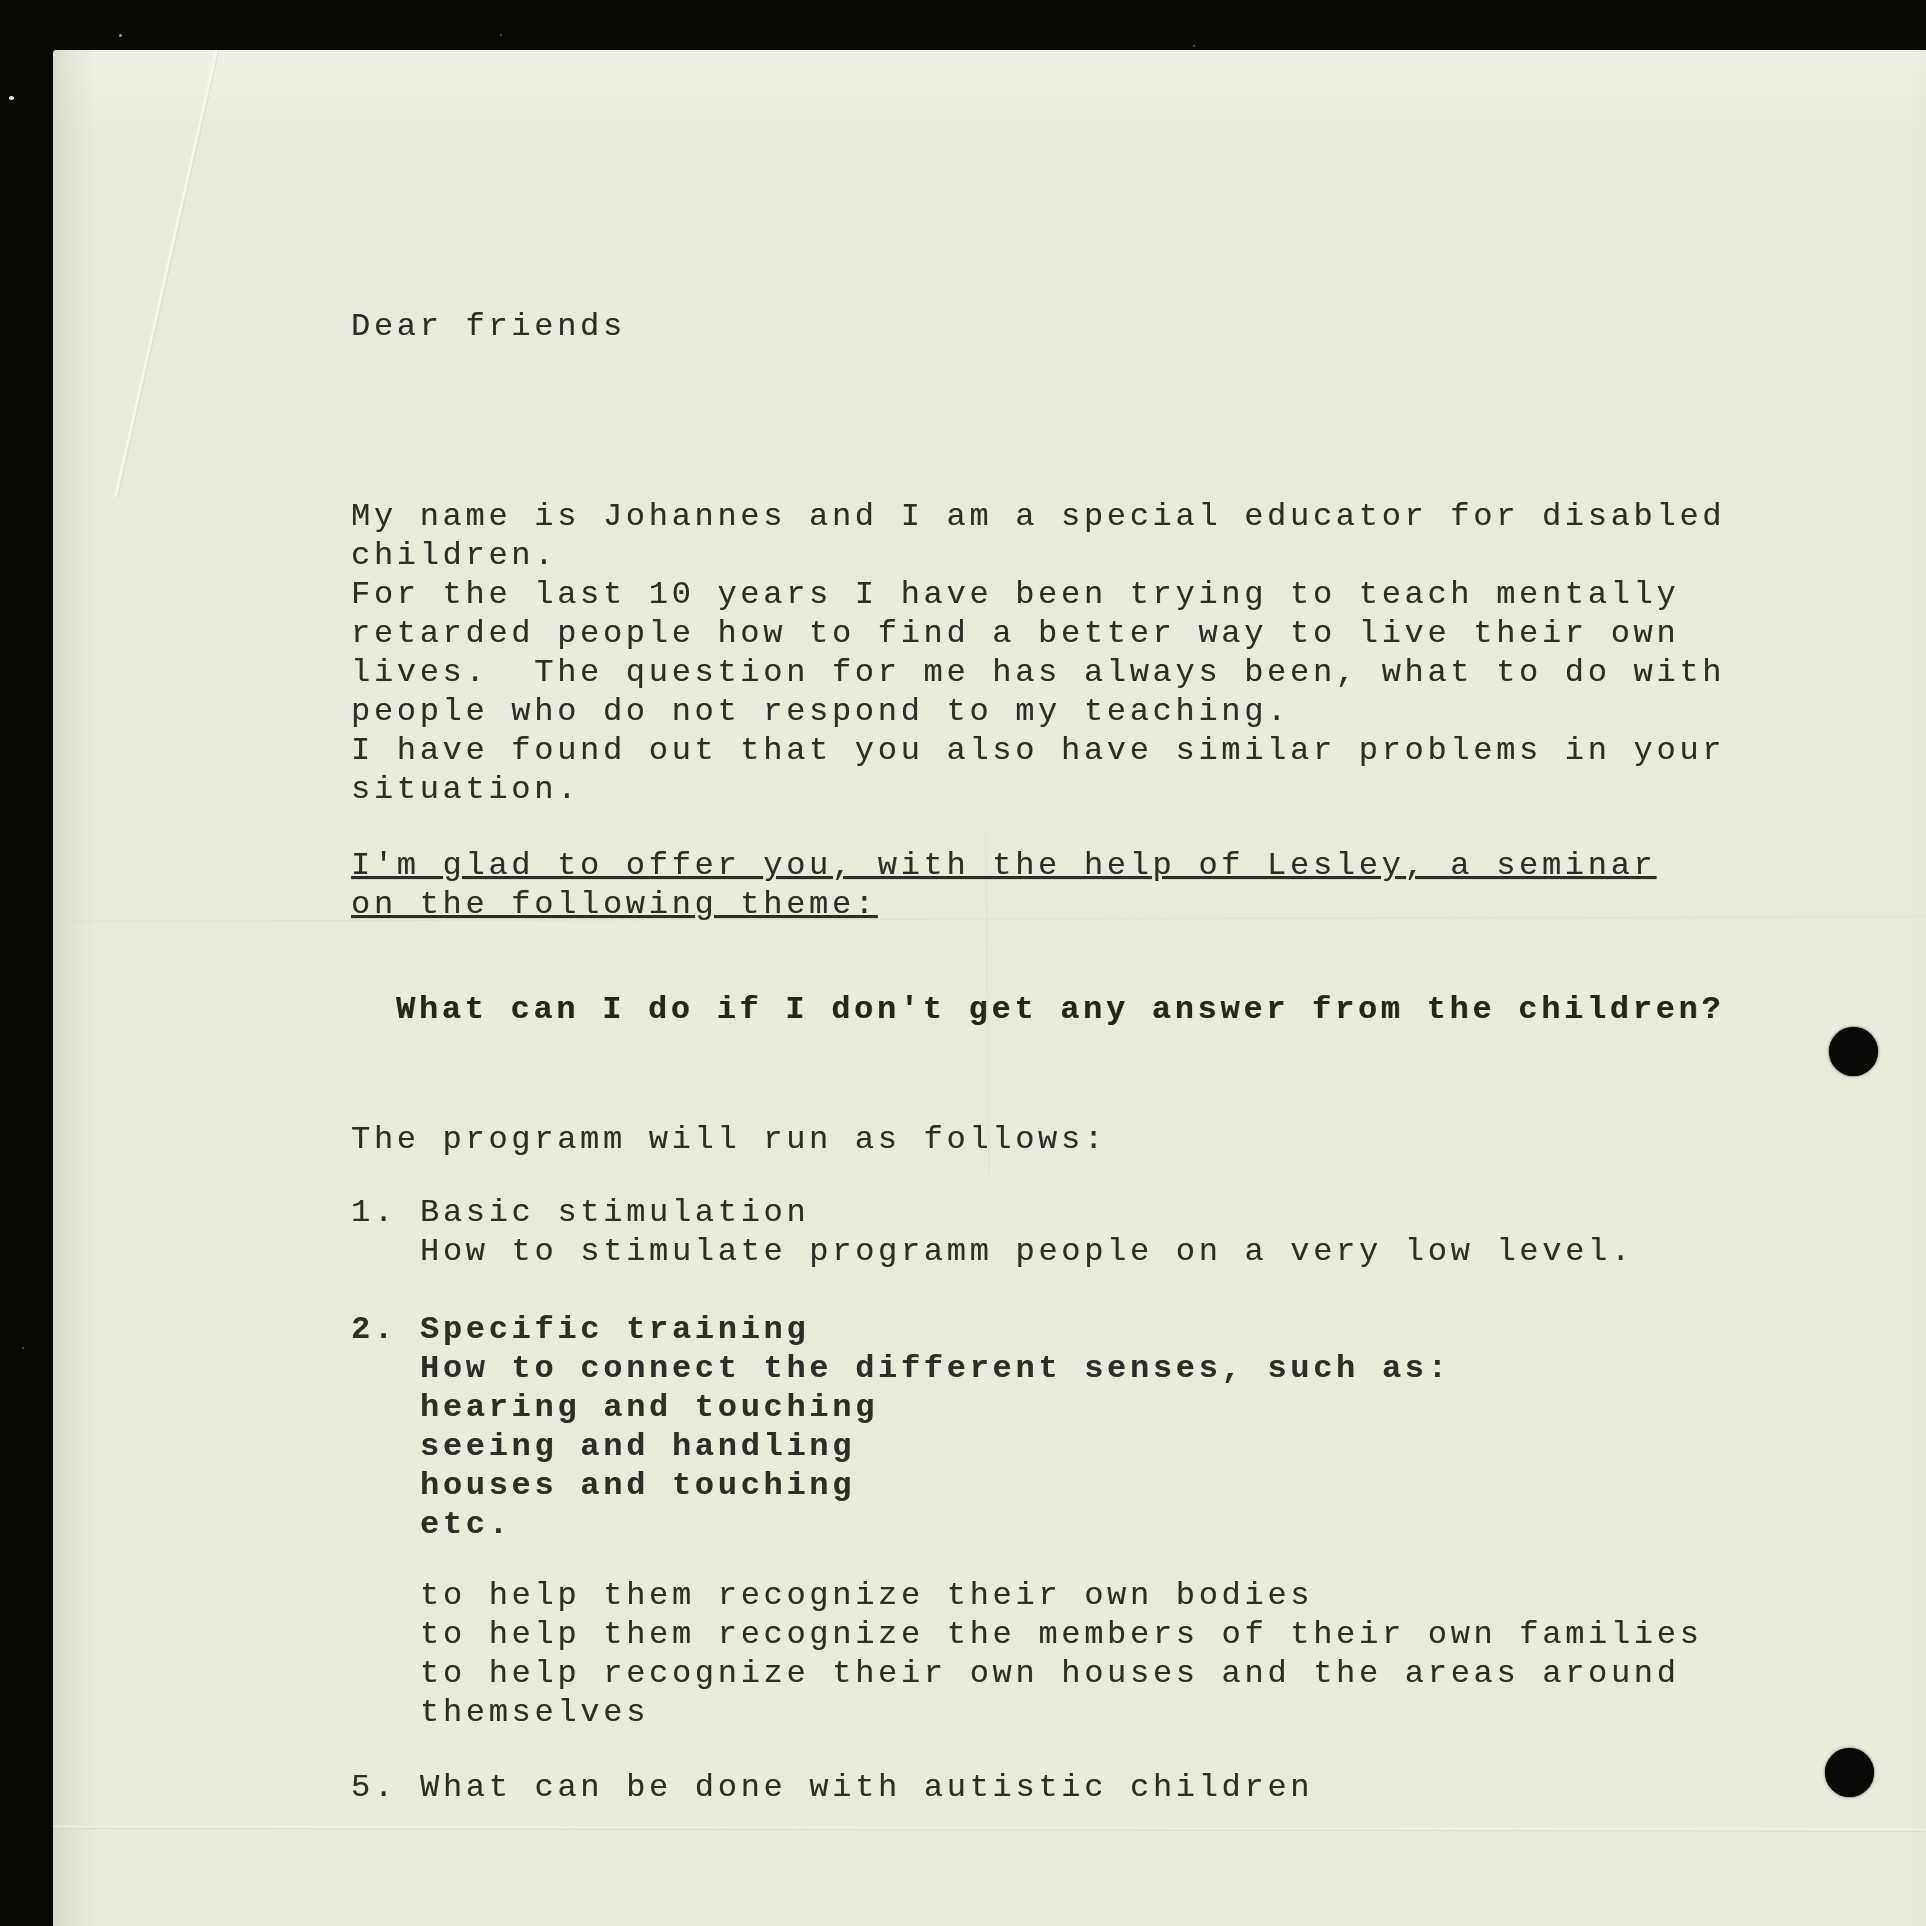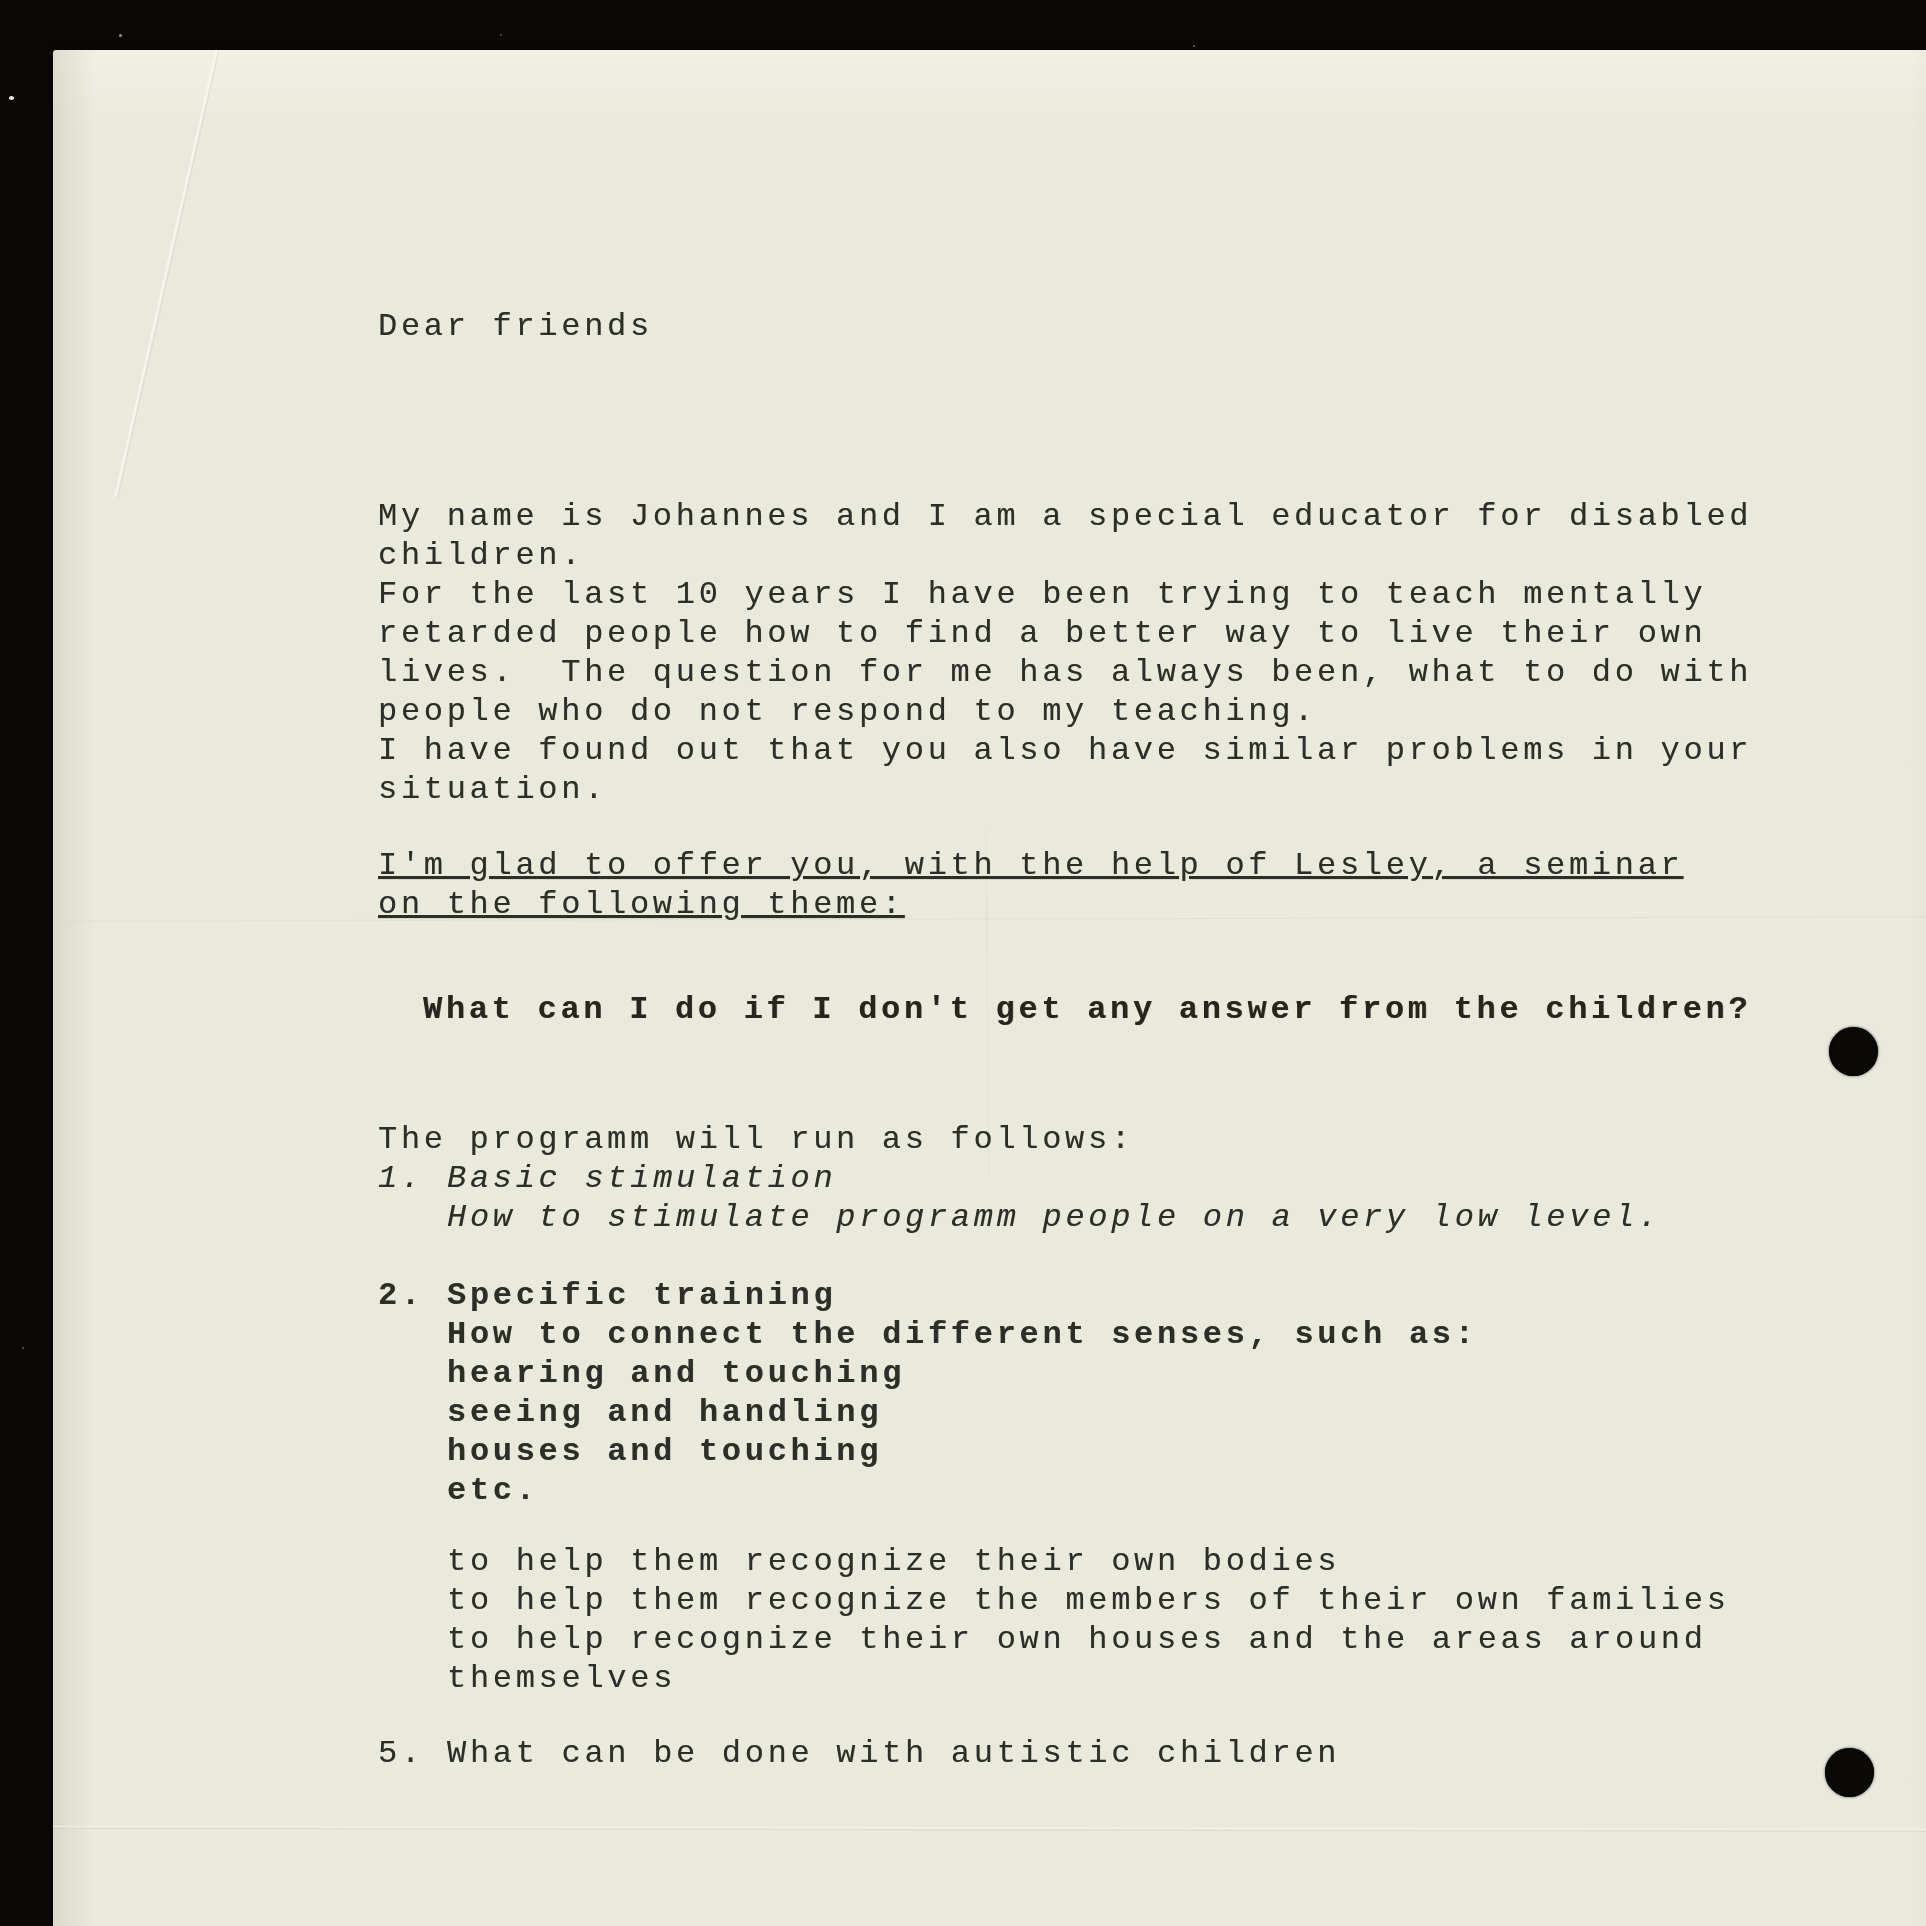--- a/index.html
+++ b/index.html
@@ -18,34 +18,34 @@
   #paper{position:absolute;left:53px;top:50px;width:1905px;height:2687px;
     background:
       linear-gradient(90deg, rgba(205,206,190,.55) 0, rgba(233,233,220,0) 2.2%, rgba(233,233,220,0) 97.5%, rgba(210,211,196,.5) 100%),
       linear-gradient(180deg, rgba(244,244,233,.6) 0, rgba(233,233,220,0) 3%, rgba(233,233,220,0) 96%, rgba(216,217,202,.55) 100%),
       #e9e9dc;
     border-radius:3.1px 2.3px 17.7px 3.9px;
     box-shadow:0 0 8.5px rgba(0,0,0,.55);}
   .punch{position:absolute;width:49px;height:49px;border-radius:50%;background:#0b0a08;
     box-shadow:0 0 2.7px rgba(20,18,12,.75), inset 0 0 3.9px #000;}
   #creases{position:absolute;left:0;top:0;pointer-events:none;}
-  #letter{position:absolute;left:325px;top:0;width:1502px;
+  #letter{position:absolute;left:298px;top:0;width:1502px;
     font-family:"Liberation Mono","DejaVu Sans Mono",monospace;
     font-size:32px;letter-spacing:3.7px;color:#2e2e29;
     text-shadow:0.2px 0.3px 0.2px rgba(46,46,41,.35);}
   .line{height:39px;line-height:39px;white-space:pre;}
   .indent{padding-left:69px;}
   .num{display:inline-block;width:69px;}
   .para{margin:0;}
   .mt-p0{margin-top:257px;}
   .mt-p1{margin-top:151px;}
   .mt-p2{margin-top:37px;text-decoration:underline;}
   .mt-p3{margin-top:66px;}
   .mt-p4{margin-top:91px;}
-  .mt-p5{font-style:italic;}
+  .mt-p5{margin-top:34px;}
   .mt-p6{margin-top:39px;font-weight:bold;}
   .mt-p7{margin-top:32px;}
   .mt-p8{margin-top:30px;}
   .mt-p9{margin-top:36px;}
   .theme{font-weight:bold;margin-left:45px;color:#26261f;
     text-shadow:0.4px 0.4px 0.3px rgba(38,38,31,.45);}
 </style>
 </head>
 <body>
 

